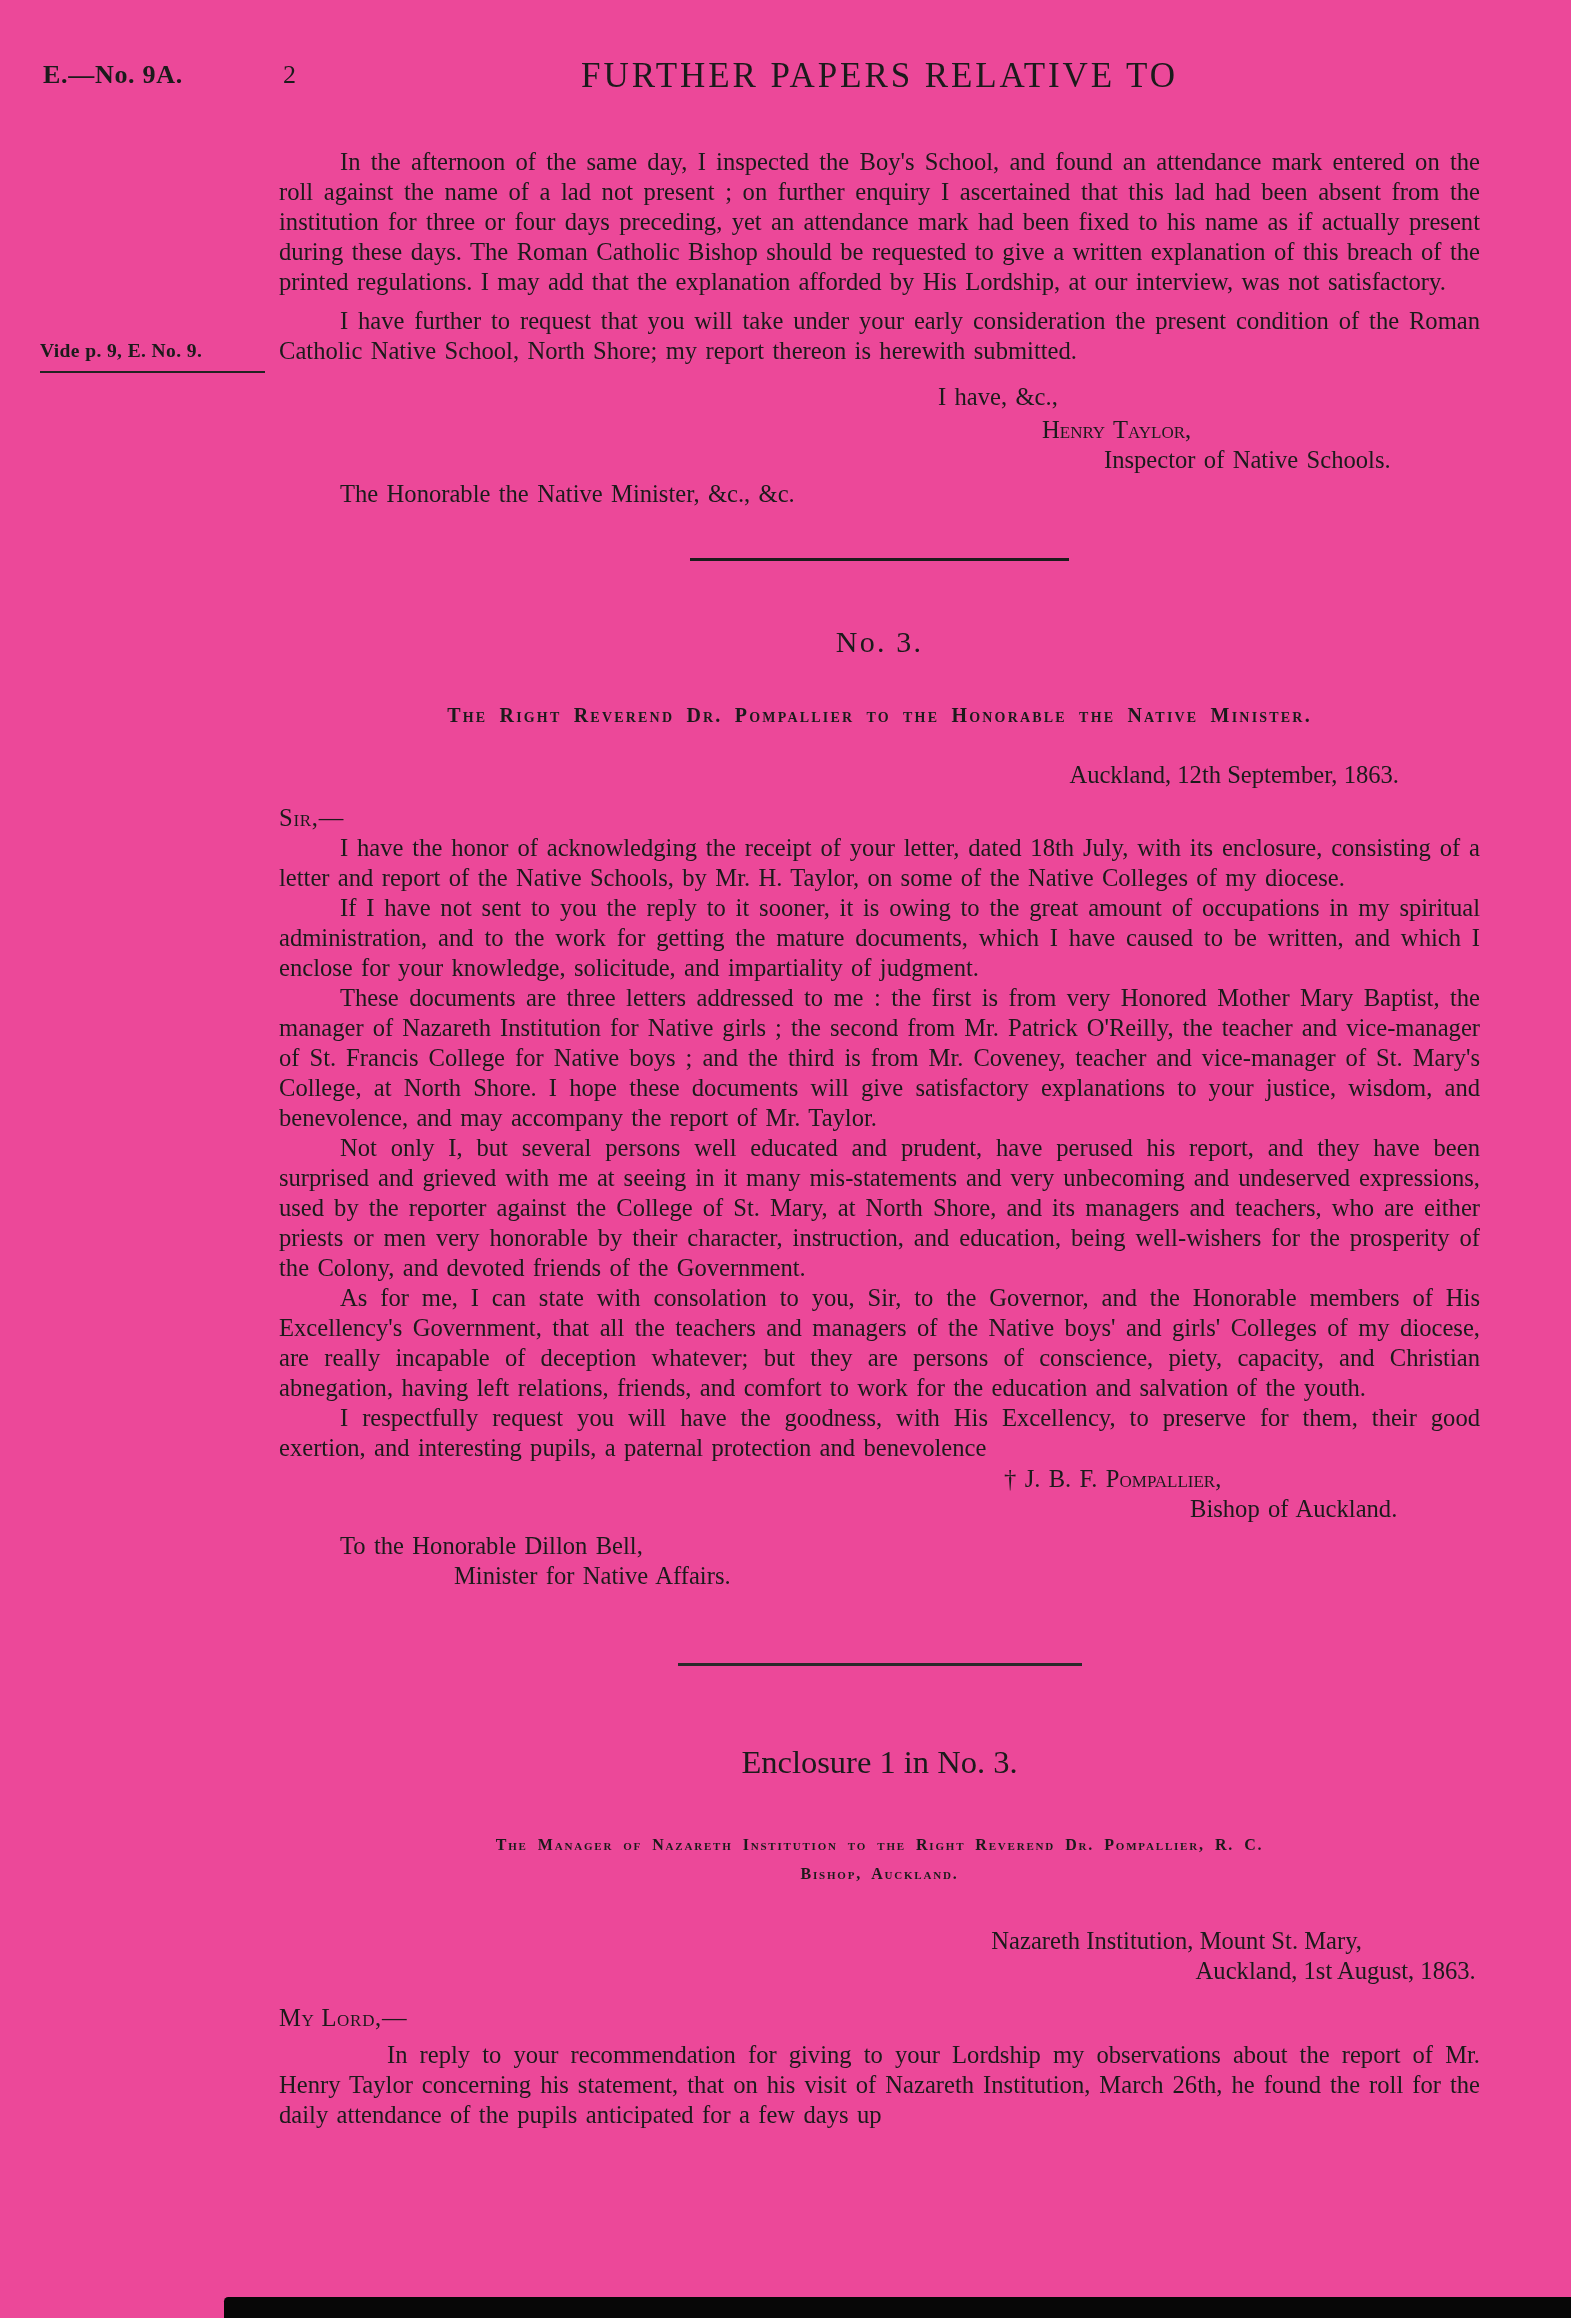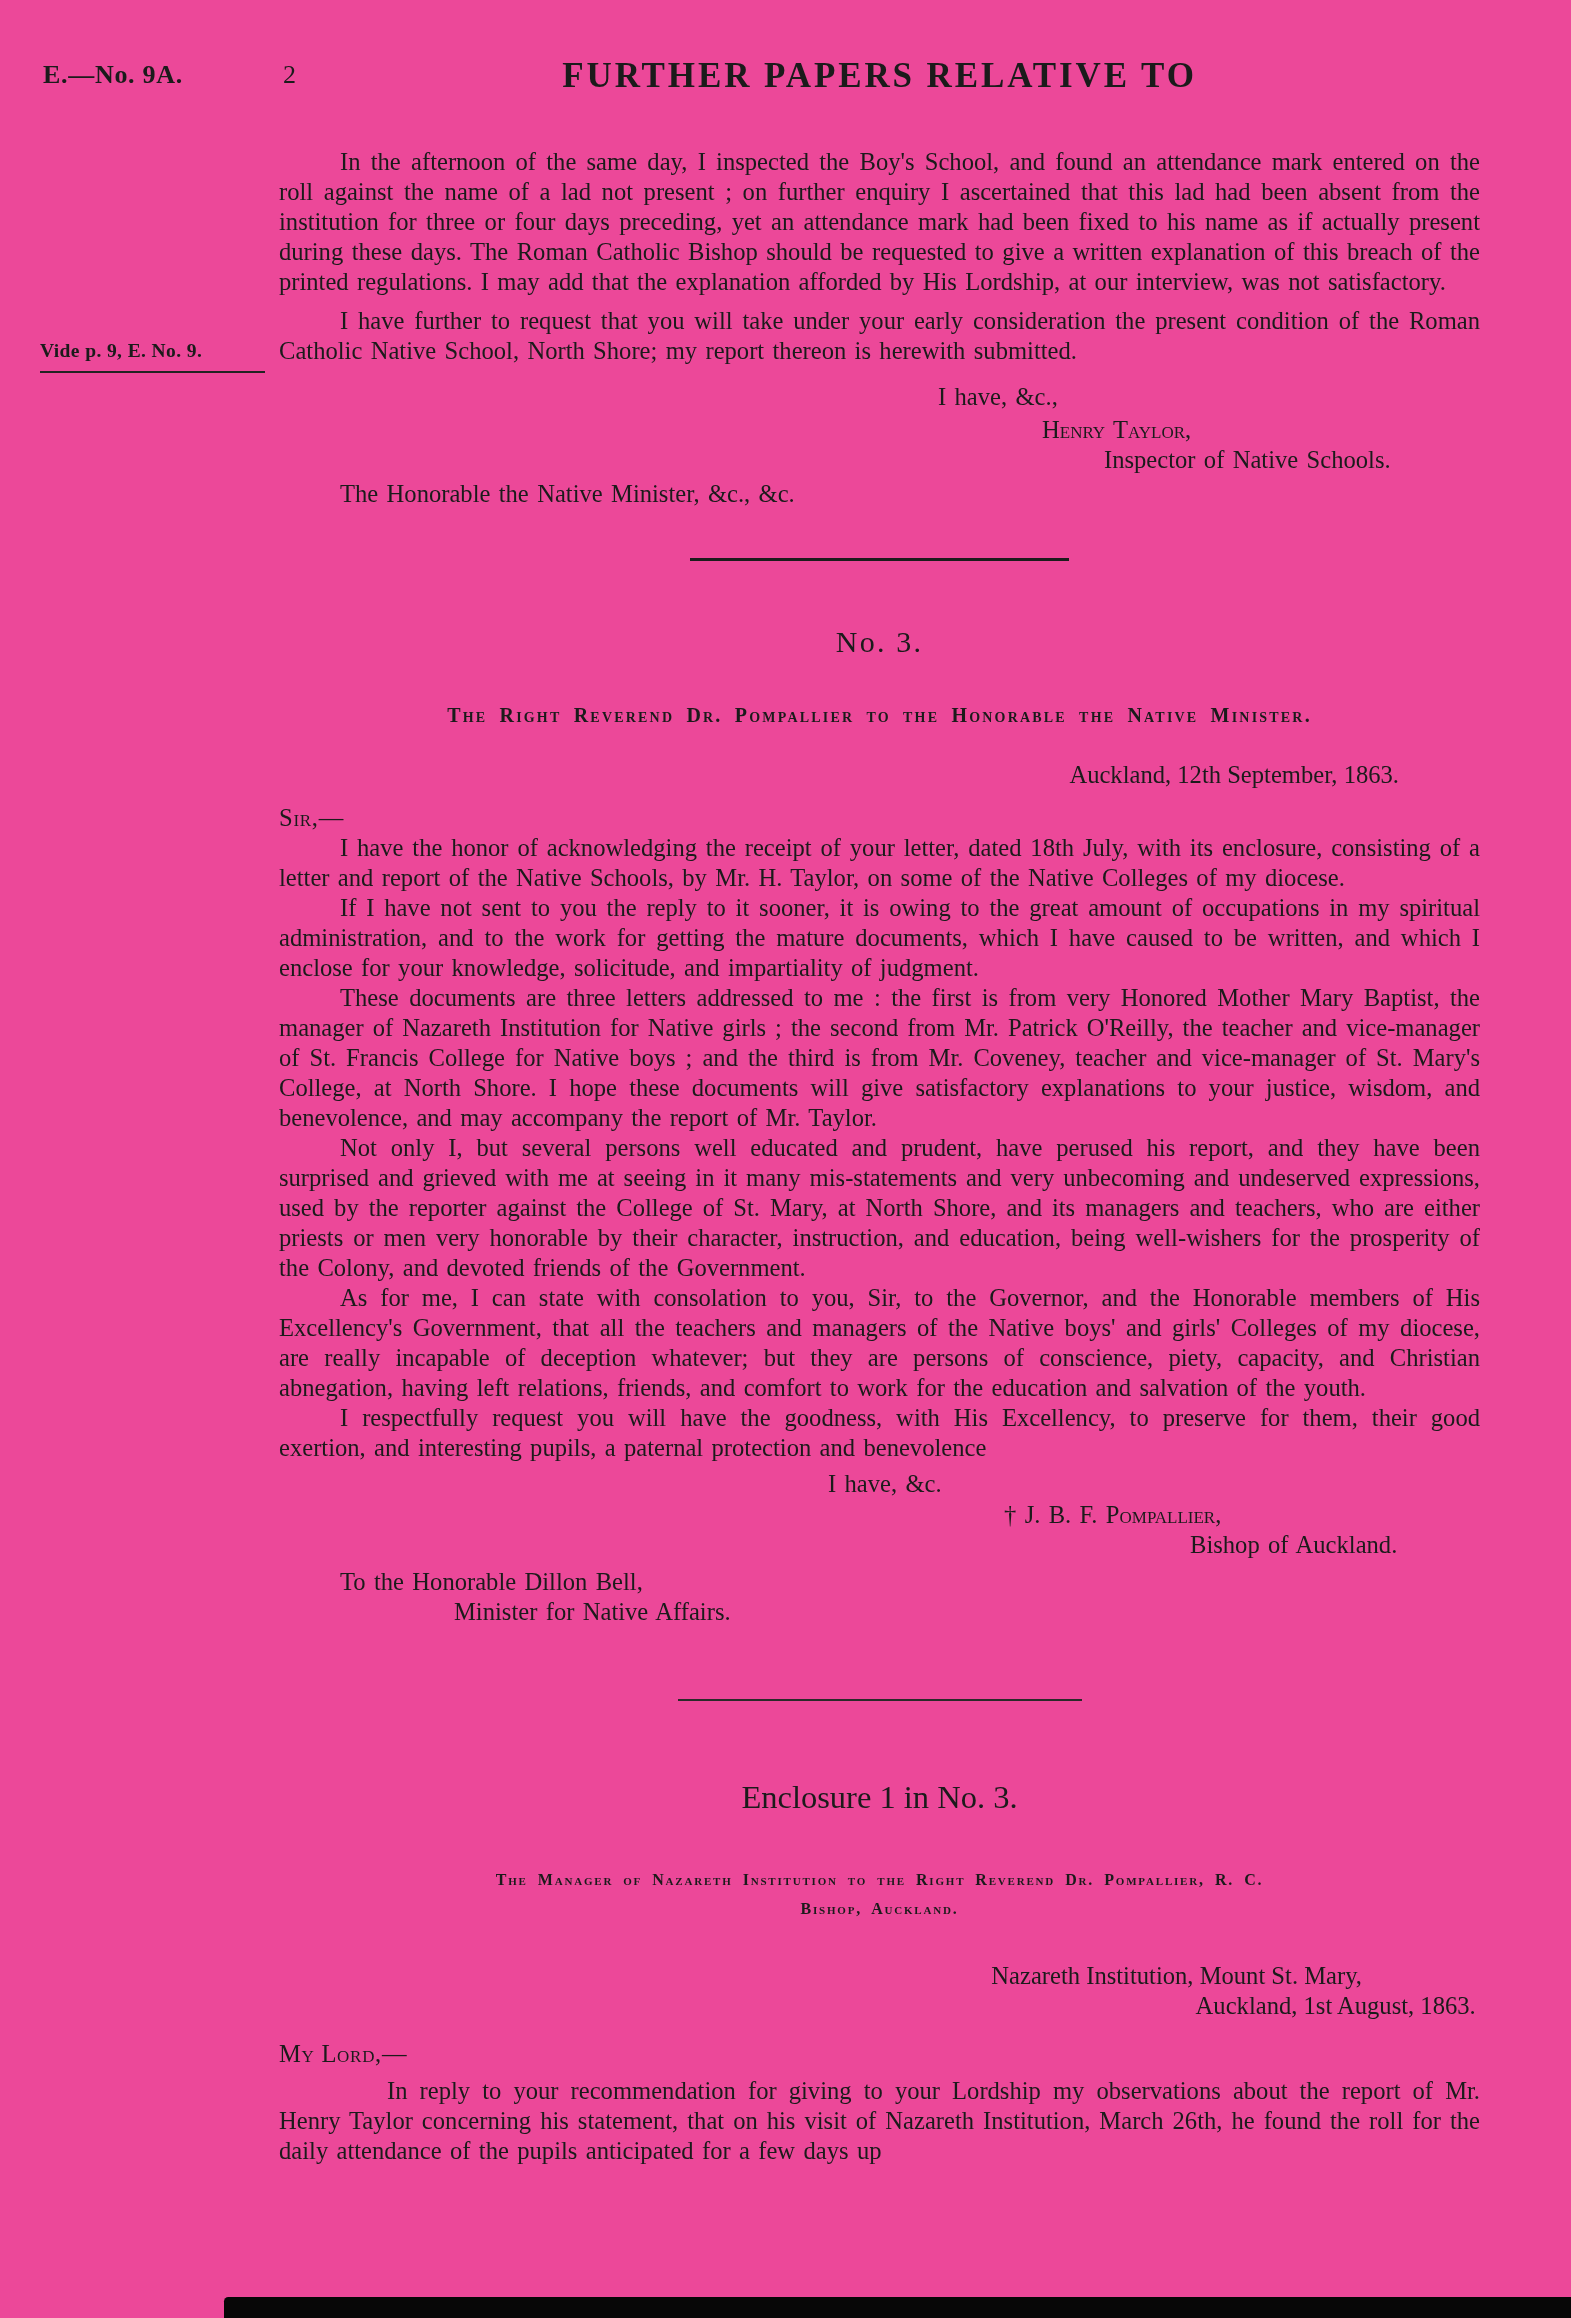--- a/index.html
+++ b/index.html
@@ -31,21 +31,21 @@
     position: absolute;
     left: 283px; top: 4.3px;
     font-size: 26px;
   }
   .running-title {
     position: absolute;
     left: 279px; top: 0;
     width: 1201px;
     text-align: center;
     font-size: 35px;
-    font-weight: bold;
+    font-weight: normal;
     letter-spacing: 2.9px;
     white-space: nowrap;
   }
   
   .margin-note {
     position: absolute;
     left: 40px; top: 340px;
     width: 225px;
     font-size: 19.5px;
     font-weight: bold;
@@ -170,21 +170,20 @@
     <div class="dateline date-pomp">Auckland, 12th September, 1863.</div>
     <div class="salutation">Sir,—</div>
 
     <p class="body-par indent">I have the honor of acknowledging the receipt of your letter, dated 18th July, with its enclosure, consisting of a letter and report of the Native Schools, by Mr. H. Taylor, on some of the Native Colleges of my diocese.</p>
     <p class="body-par indent">If I have not sent to you the reply to it sooner, it is owing to the great amount of occupations in my spiritual administration, and to the work for getting the mature documents, which I have caused to be written, and which I enclose for your knowledge, solicitude, and impartiality of judgment.</p>
     <p class="body-par indent">These documents are three letters addressed to me : the first is from very Honored Mother Mary Baptist, the manager of Nazareth Institution for Native girls ; the second from Mr. Patrick O'Reilly, the teacher and vice-manager of St. Francis College for Native boys ; and the third is from Mr. Coveney, teacher and vice-manager of St. Mary's College, at North Shore.  I hope these documents will give satisfactory explanations to your justice, wisdom, and benevolence, and may accompany the report of Mr. Taylor.</p>
     <p class="body-par indent">Not only I, but several persons well educated and prudent, have perused his report, and they have been surprised and grieved with me at seeing in it many mis-statements and very unbecoming and undeserved expressions, used by the reporter against the College of St. Mary, at North Shore, and its managers and teachers, who are either priests or men very honorable by their character, instruction, and education, being well-wishers for the prosperity of the Colony, and devoted friends of the Government.</p>
     <p class="body-par indent">As for me, I can state with consolation to you, Sir, to the Governor, and the Honorable members of His Excellency's Government, that all the teachers and managers of the Native boys' and girls' Colleges of my diocese, are really incapable of deception whatever; but they are persons of conscience, piety, capacity, and Christian abnegation, having left relations, friends, and comfort to work for the education and salvation of the youth.</p>
     <p class="body-par indent">I respectfully request you will have the goodness, with His Excellency, to preserve for them, their good exertion, and interesting pupils, a paternal protection and benevolence</p>
 
-    <div class="line val-pomp">I have, &amp;c.</div>
     <div class="line sig-name-pomp smallcaps">† J. B. F. Pompallier,</div>
     <div class="line sig-title-pomp">Bishop of Auckland.</div>
     <div class="line addr-pomp1">To the Honorable Dillon Bell,</div>
     <div class="line addr-pomp2">Minister for Native Affairs.</div>
 
     <div class="rule2"></div>
 
     <h2 class="enclosure-title">Enclosure 1 in No. 3.</h2>
     <h3 class="enclosure-heading">
       <span>The Manager of Nazareth Institution to the Right Reverend Dr. Pompallier, R. C.</span><br>

